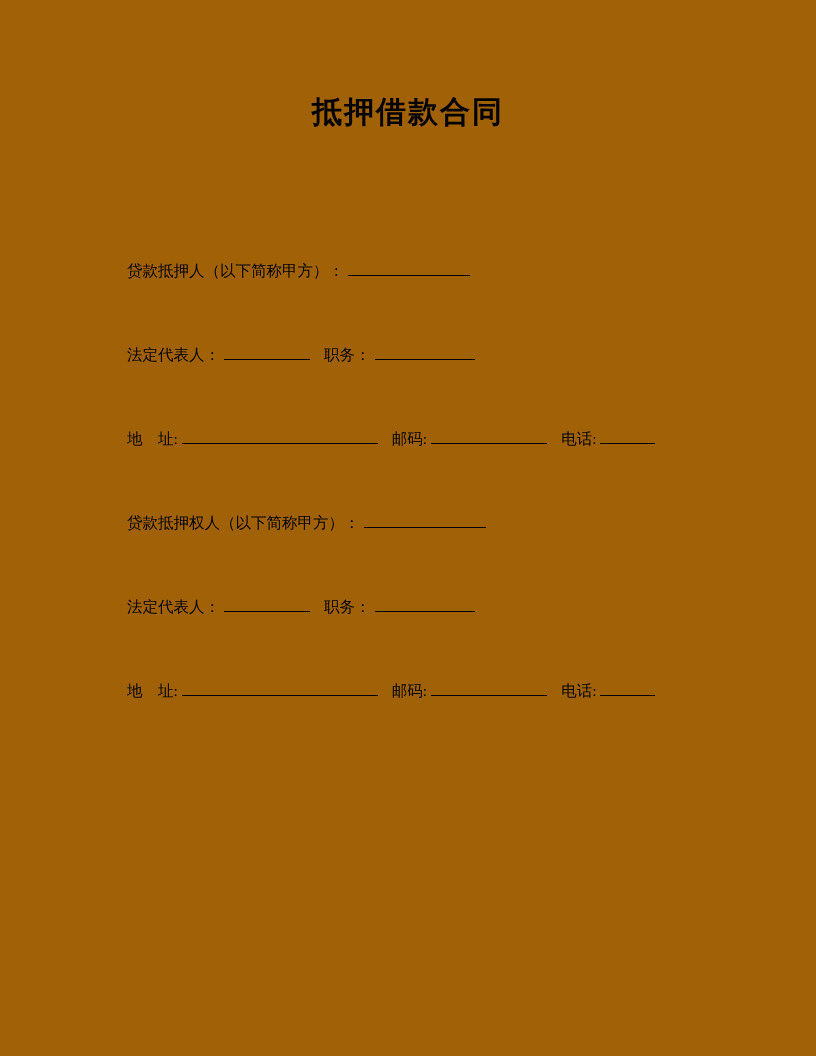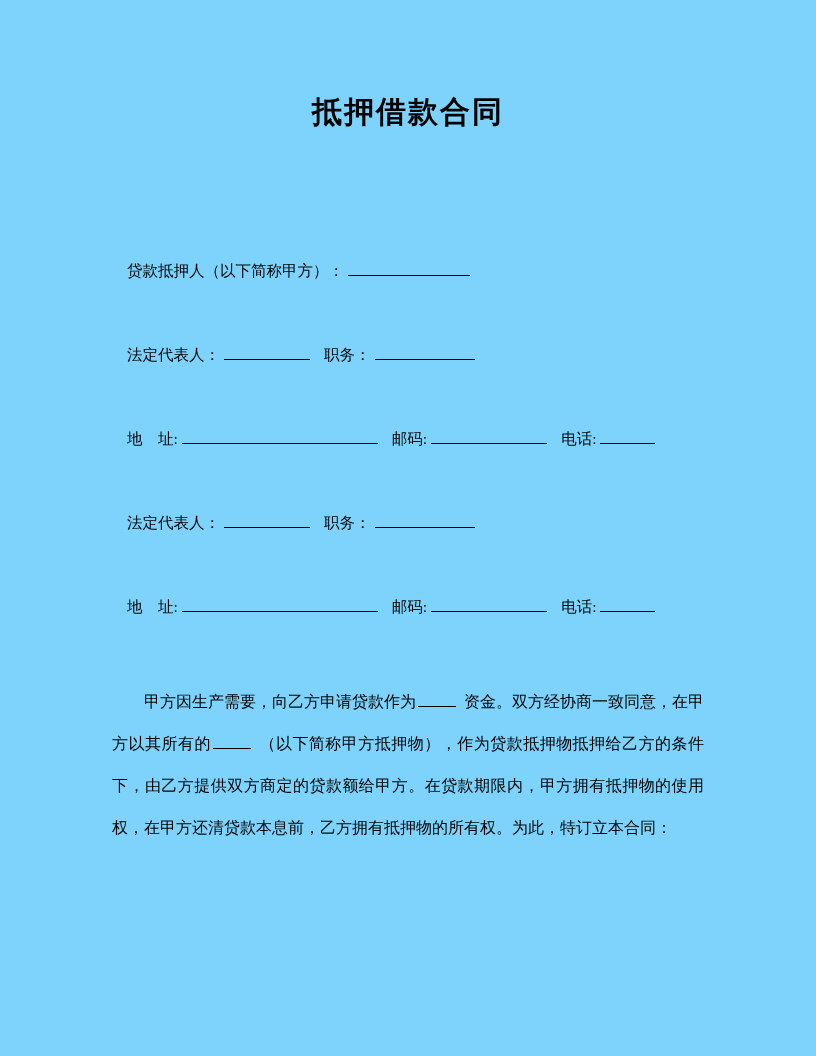--- a/index.html
+++ b/index.html
@@ -2,21 +2,21 @@
 <html><head>
 <meta charset="utf-8">
 <style>
   * { margin: 0; padding: 0; box-sizing: border-box; }
   html, body { background: #ffffff; }
   .page {
     position: relative;
     width: 816px;
     height: 1056px;
     margin: 0 auto;
-    background: #7dd3fc;
+    background: #a16207;
     padding: 0 112px;
     font-family: "Liberation Serif", serif;
     color: #000000;
     overflow: hidden;
   }
   .title {
     margin-top: 95px;
     text-align: center;
     font-family: "Liberation Sans", sans-serif;
     font-size: 30px;
@@ -80,26 +80,28 @@
     </div>
 
     <div class="form-line">
       <span class="label">法定代表人：</span><span class="blank w-rep"></span><span class="label seg-gap">职务：</span><span class="blank w-pos"></span>
     </div>
 
     <div class="form-line">
       <span class="label">地　址:</span><span class="blank w-addr"></span><span class="label seg-gap">邮码:</span><span class="blank w-post"></span><span class="label seg-gap">电话:</span><span class="blank w-phone"></span>
     </div>
 
+    <div class="form-line">
+      <span class="label">贷款抵押权人（以下简称甲方）：</span><span class="blank w-name"></span>
+    </div>
 
     <div class="form-line">
       <span class="label">法定代表人：</span><span class="blank w-rep"></span><span class="label seg-gap">职务：</span><span class="blank w-pos"></span>
     </div>
 
     <div class="form-line">
       <span class="label">地　址:</span><span class="blank w-addr"></span><span class="label seg-gap">邮码:</span><span class="blank w-post"></span><span class="label seg-gap">电话:</span><span class="blank w-phone"></span>
     </div>
 
   </div>
 
-  <p class="para"><span>甲方因生产需要，向乙方申请贷款作为</span><span class="blank-inline"></span><span>资金。双方经协商一致同意，在甲方以其所有的</span><span class="blank-inline"></span><span>（以下简称甲方抵押物），作为贷款抵押物抵押给乙方的条件下，由乙方提供双方商定的贷款额给甲方。在贷款期限内，甲方拥有抵押物的使用权，在甲方还清贷款本息前，乙方拥有抵押物的所有权。为此，特订立本合同：</span></p>
 
 </div>
 
 </body></html>

